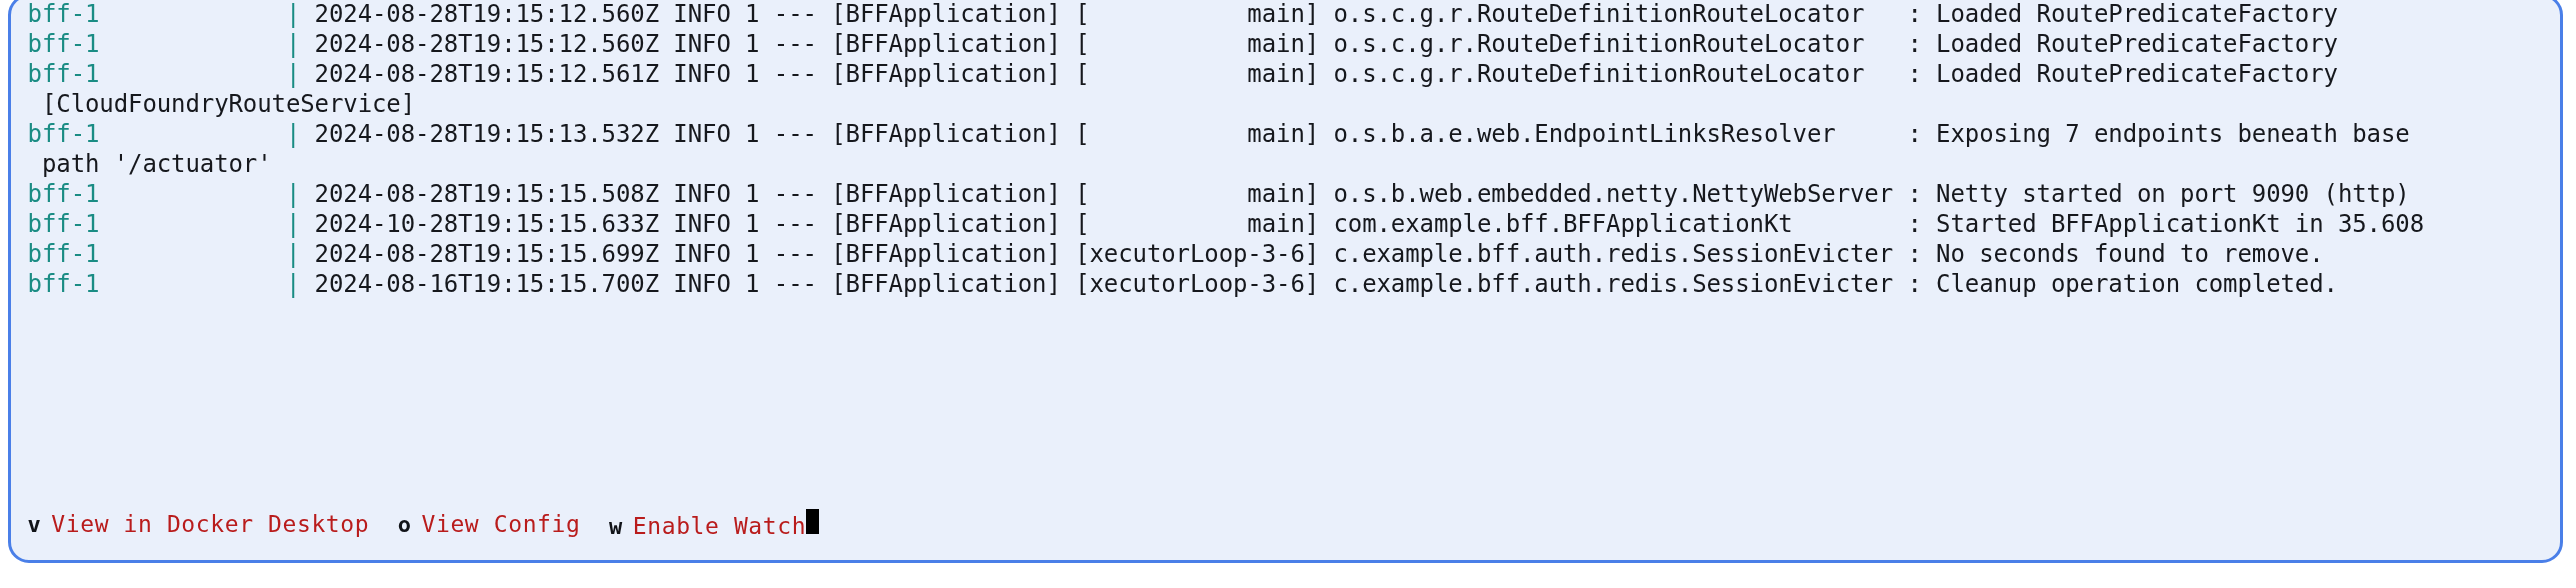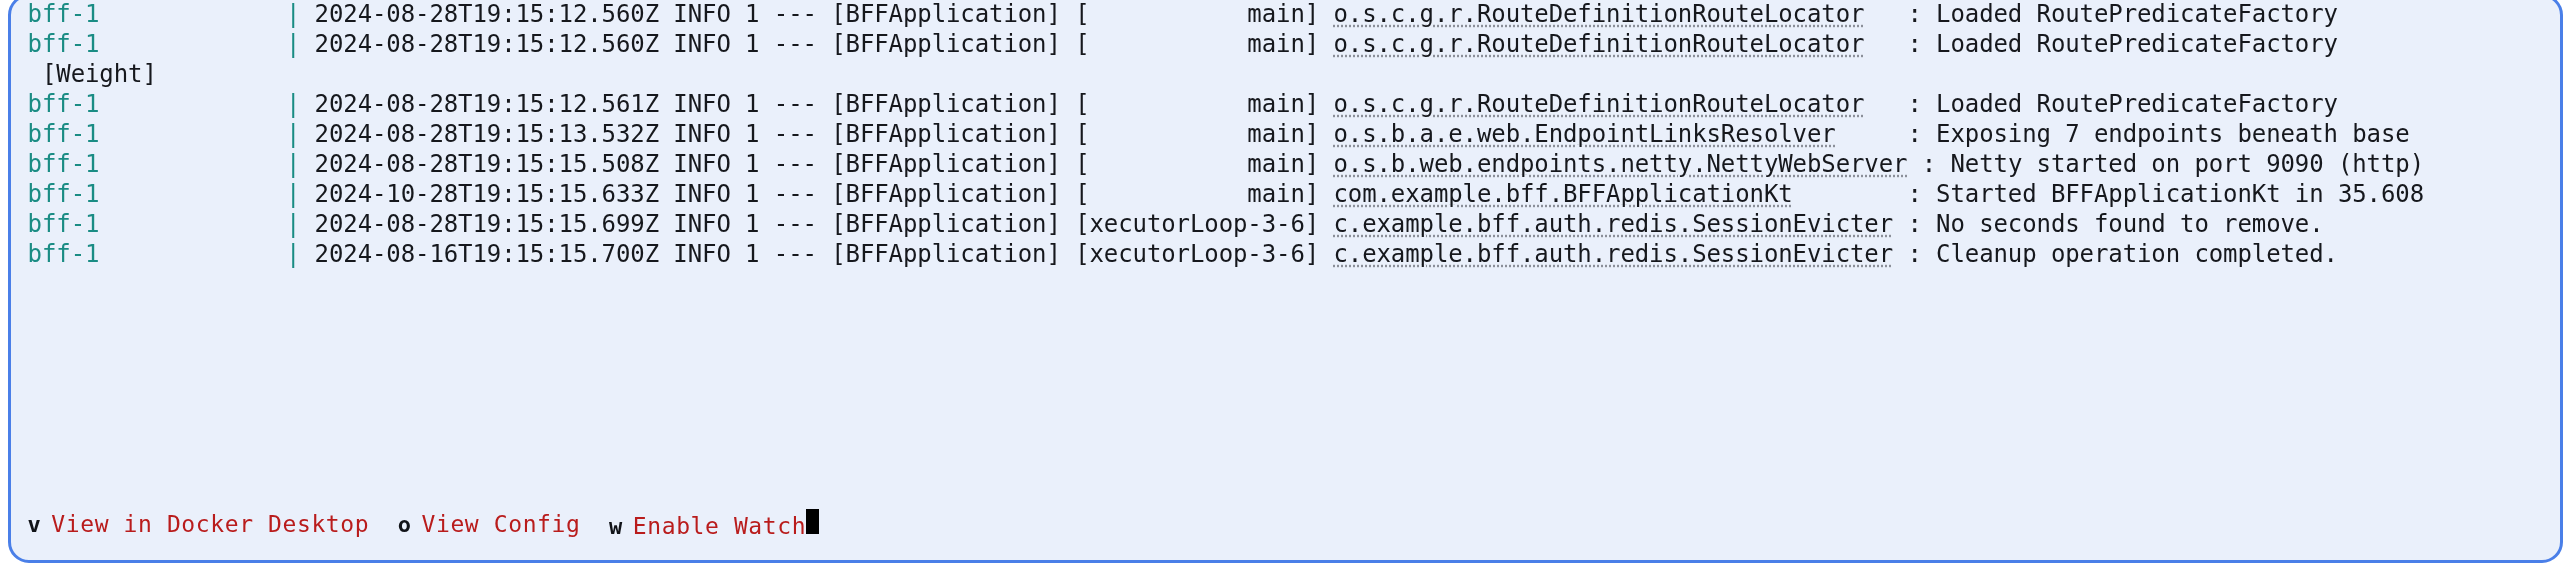--- a/index.html
+++ b/index.html
@@ -40,21 +40,20 @@
     padding-left: 17px;
   }
 
   .svc {
     color: #1a8c84;
   }
   .pipe {
     color: #1a8c84;
   }
   .logger {
-    text-decoration: underline;
     text-decoration-style: dotted;
     text-decoration-color: #8b8f99;
     text-underline-offset: 2.9px;
   }
 
   .footer-bar {
     position: absolute;
     left: 0;
     right: 0;
     bottom: 0;
@@ -92,24 +91,25 @@
   }
 </style>
 </head>
 <body>
 
 <div id="terminal-panel">
 
   <div class="log-area" id="log-area">
       <div class="log-line"><span class="svc">bff-1</span><span>             </span><span class="pipe">|</span><span> 2024-08-28T19:15:12.560Z </span><span>INFO</span><span> 1 --- </span><span>[BFFApplication]</span><span> [           main] </span><span class="logger">o.s.c.g.r.RouteDefinitionRouteLocator</span><span>   </span><span>: Loaded RoutePredicateFactory</span></div>
       <div class="log-line"><span class="svc">bff-1</span><span>             </span><span class="pipe">|</span><span> 2024-08-28T19:15:12.560Z </span><span>INFO</span><span> 1 --- </span><span>[BFFApplication]</span><span> [           main] </span><span class="logger">o.s.c.g.r.RouteDefinitionRouteLocator</span><span>   </span><span>: Loaded RoutePredicateFactory</span></div>
-      <div class="log-line"> [Weight]</div>
       <div class="log-line"><span class="svc">bff-1</span><span>             </span><span class="pipe">|</span><span> 2024-08-28T19:15:12.561Z </span><span>INFO</span><span> 1 --- </span><span>[BFFApplication]</span><span> [           main] </span><span class="logger">o.s.c.g.r.RouteDefinitionRouteLocator</span><span>   </span><span>: Loaded RoutePredicateFactory</span></div>
+      <div class="log-line"> [CloudFoundryRouteService]</div>
       <div class="log-line"><span class="svc">bff-1</span><span>             </span><span class="pipe">|</span><span> 2024-08-28T19:15:13.532Z </span><span>INFO</span><span> 1 --- </span><span>[BFFApplication]</span><span> [           main] </span><span class="logger">o.s.b.a.e.web.EndpointLinksResolver</span><span>     </span><span>: Exposing 7 endpoints beneath base</span></div>
-      <div class="log-line"><span class="svc">bff-1</span><span>             </span><span class="pipe">|</span><span> 2024-08-28T19:15:15.508Z </span><span>INFO</span><span> 1 --- </span><span>[BFFApplication]</span><span> [           main] </span><span class="logger">o.s.b.web.endpoints.netty.NettyWebServer</span><span> </span><span>: Netty started on port 9090 (http)</span></div>
+      <div class="log-line"> path '/actuator'</div>
+      <div class="log-line"><span class="svc">bff-1</span><span>             </span><span class="pipe">|</span><span> 2024-08-28T19:15:15.508Z </span><span>INFO</span><span> 1 --- </span><span>[BFFApplication]</span><span> [           main] </span><span class="logger">o.s.b.web.embedded.netty.NettyWebServer</span><span> </span><span>: Netty started on port 9090 (http)</span></div>
       <div class="log-line"><span class="svc">bff-1</span><span>             </span><span class="pipe">|</span><span> 2024-10-28T19:15:15.633Z </span><span>INFO</span><span> 1 --- </span><span>[BFFApplication]</span><span> [           main] </span><span class="logger">com.example.bff.BFFApplicationKt</span><span>        </span><span>: Started BFFApplicationKt in 35.608</span></div>
       <div class="log-line"><span class="svc">bff-1</span><span>             </span><span class="pipe">|</span><span> 2024-08-28T19:15:15.699Z </span><span>INFO</span><span> 1 --- </span><span>[BFFApplication]</span><span> [xecutorLoop-3-6] </span><span class="logger">c.example.bff.auth.redis.SessionEvicter</span><span> </span><span>: No seconds found to remove.</span></div>
       <div class="log-line"><span class="svc">bff-1</span><span>             </span><span class="pipe">|</span><span> 2024-08-16T19:15:15.700Z </span><span>INFO</span><span> 1 --- </span><span>[BFFApplication]</span><span> [xecutorLoop-3-6] </span><span class="logger">c.example.bff.auth.redis.SessionEvicter</span><span> </span><span>: Cleanup operation completed.</span></div>
     </div>
 
   <div class="footer-bar" id="footer-bar">
       <span class="shortcut">
         <span class="key">v</span>
         <span class="label">View in Docker Desktop</span>
       </span>

